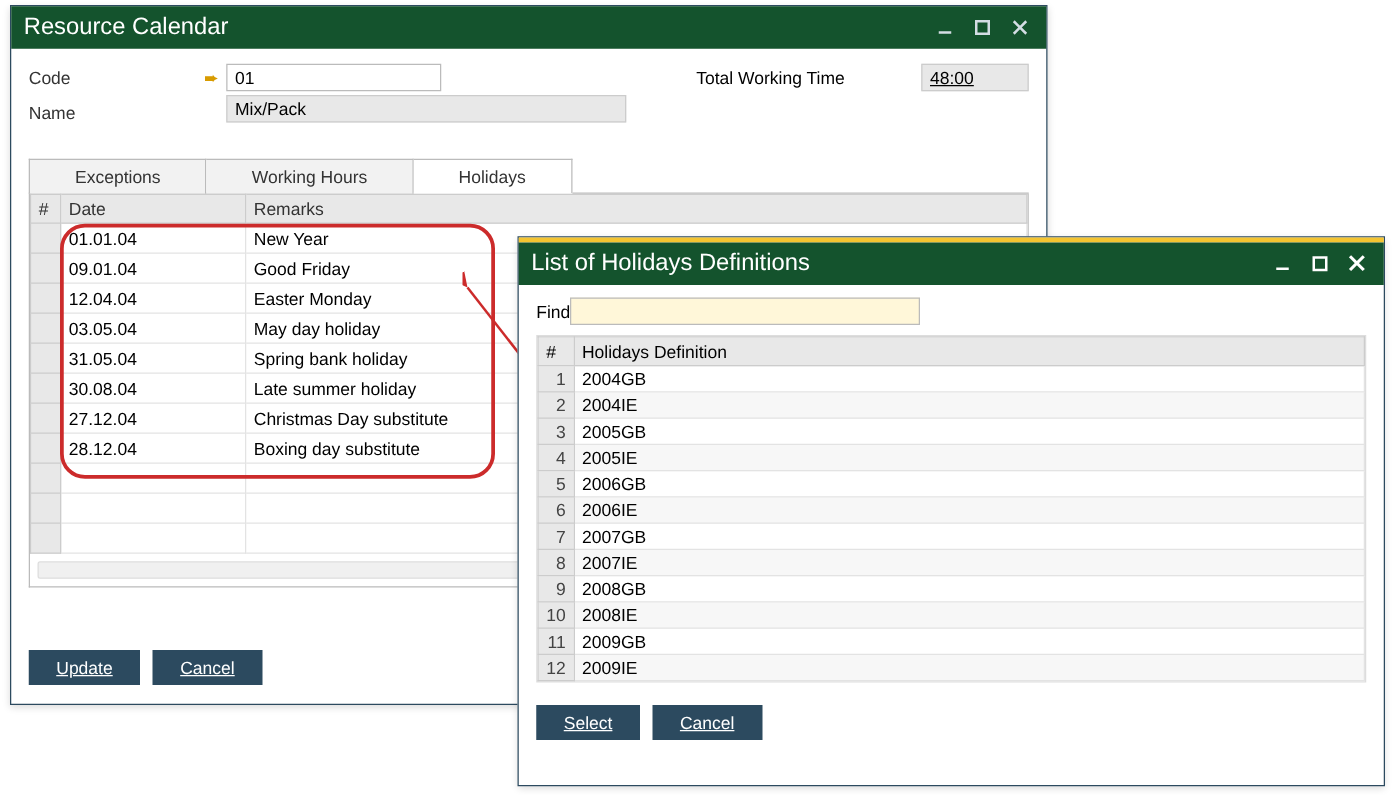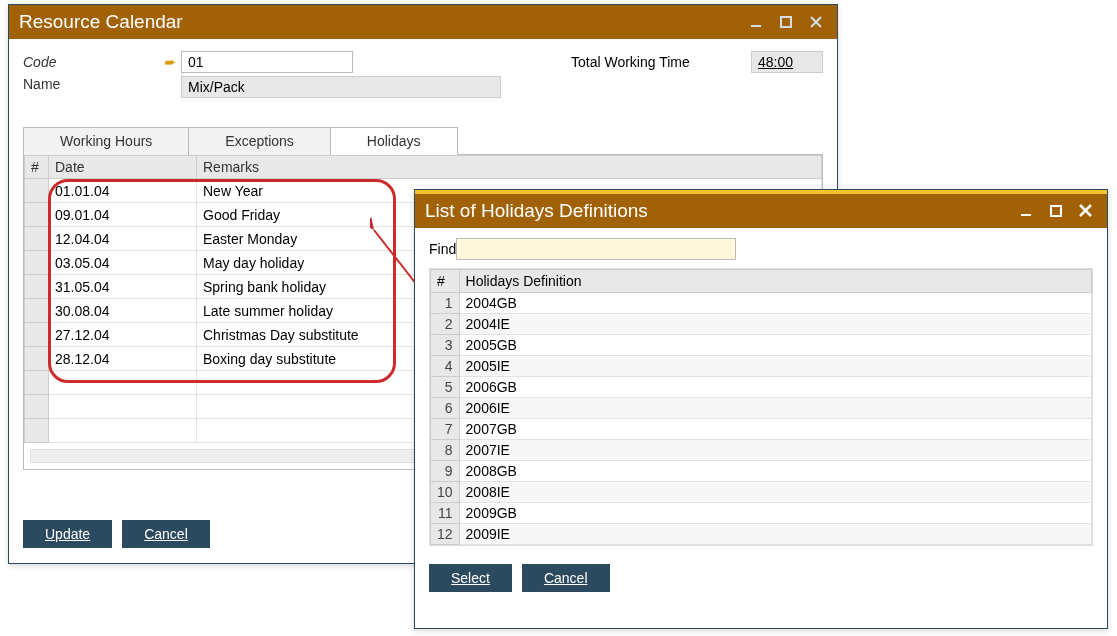--- a/index.html
+++ b/index.html
@@ -5,21 +5,21 @@
   * { box-sizing: border-box; font-family: Arial, sans-serif; font-size: 14px; }
   body { margin: 0; padding: 10px; background: #fff; position: relative; width: 1117px; height: 636px; }
 
   .window {
     position: absolute;
     border: 1px solid #2c4a5f;
     background: #fff;
     box-shadow: 0 2px 6px rgba(0,0,0,0.15);
   }
   .titlebar {
-    background: #a16207;
+    background: #14532d;
     color: #fff;
     display: flex;
     align-items: center;
     justify-content: space-between;
     padding: 6px 10px;
     font-size: 18px;
     font-weight: 400;
   }
   .titlebar-text { font-size: 19px; }
   .titlebar-btns { display: flex; gap: 8px; align-items: center; }
@@ -148,40 +148,40 @@
             <line x1="2" y1="2" x2="12" y2="12" stroke="#d4dde4" stroke-width="2"></line>
             <line x1="12" y1="2" x2="2" y2="12" stroke="#d4dde4" stroke-width="2"></line>
           </svg>
         </span>
     </span>
   </div>
   <div class="win-body">
 
     <div style="display:flex; align-items:center; margin-bottom:3px;">
       <div style="display:flex; align-items:center; width:360px;">
-        <span class="form-label" style="width:158px; display:flex; align-items:center; justify-content:space-between;font-style:italic;">
+        <span class="form-label" style="width:158px; display:flex; align-items:center; justify-content:space-between;">
           <span>Code</span>
           <span class="form-arrow">➨</span>
         </span>
         <input class="input" style="width: 172px;" value="01">
       </div>
       <div class="spacer"></div>
       <div style="display:flex; align-items:center;">
         <span style="width:180px;">Total Working Time</span>
-        <input class="input readonly" style="width: 72px; text-decoration: underline;" value="48:00">
+        <input class="input readonly" style="width: 86px; text-decoration: underline;" value="48:00">
       </div>
     </div>
-    <div style="display:flex; align-items:flex-start;">
+    <div style="display:flex; align-items:flex-end;">
       <span class="form-label" style="width:158px;">Name</span>
       <input class="input readonly" style="width: 320px;" value="Mix/Pack">
     </div>
 
     <div class="tabs">
+      <div class="tab">Exceptions</div>
       <div class="tab">Working Hours</div>
-      <div class="tab">Exceptions</div>
       <div class="tab active">Holidays</div>
     </div>
     <div class="tab-content" style="position:relative;">
       <div class="rc-grid-wrap">
         <table class="grid">
           <thead>
             <tr>
               <th style="width:24px;">#</th>
               <th style="width:148px;">Date</th>
               <th>Remarks</th>

